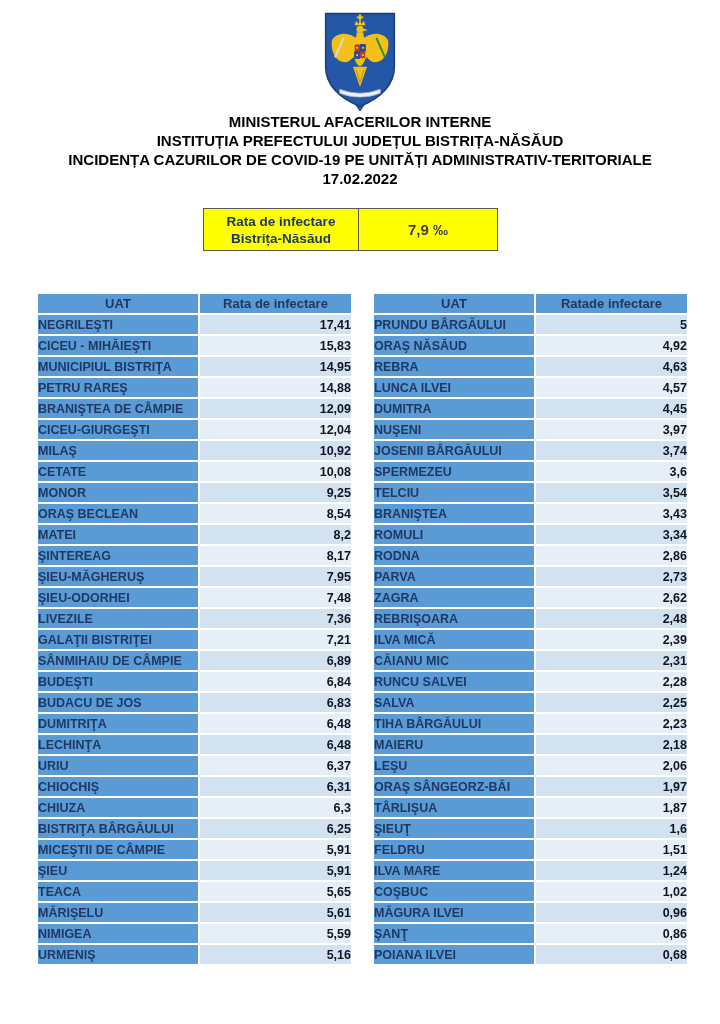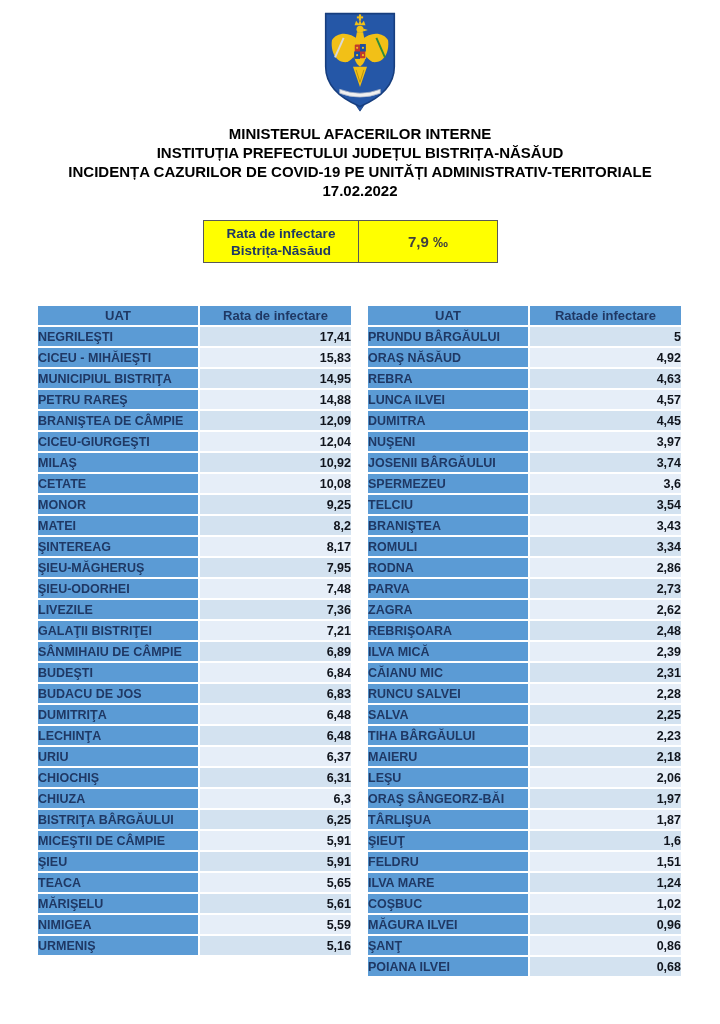--- a/index.html
+++ b/index.html
@@ -2,38 +2,38 @@
 <html><head>
 <meta charset="utf-8">
 <style>
   html,body { margin:0; padding:0; background:#fff; }
   .page {
     position:relative; width:720px; height:1024px; background:#fff;
     font-family:"Liberation Sans", sans-serif; overflow:hidden;
   }
   .emblem-wrap { display:flex; justify-content:center; padding-top:12px; }
   .title-block {
-    margin-top:12px; text-align:center; font-weight:bold;
+    margin-top:0; text-align:center; font-weight:bold;
     font-size:15px; line-height:19px; color:#000000;
   }
   .summary-box {
     margin:20px 0 0 203px; width:295px; height:43px;
     background:#FFFF00; border:1px solid #595959;
     display:flex; box-sizing:border-box;
   }
   .summary-label {
     width:154px; border-right:1px solid #595959;
     display:flex; flex-direction:column; justify-content:center; align-items:center;
     font-size:13.5px; font-weight:bold; color:#1F3864; line-height:17px;
   }
   .summary-value {
     flex:1; display:flex; justify-content:center; align-items:center;
     font-size:15px; font-weight:bold; color:#404040;
   }
-  .tables-row { display:flex; gap:13px; margin:41px 0 0 36px; }
+  .tables-row { display:flex; gap:19px; margin:41px 0 0 36px; }
   table.uat-table {
     border-collapse:separate; border-spacing:2px; table-layout:fixed;
     width:317px;
   }
   table.uat-table th, table.uat-table td {
     height:19px; padding:0; font-size:12.5px; font-weight:bold;
     vertical-align:middle; white-space:nowrap; overflow:hidden;
   }
   th.col-name  { width:160px; }
   th.col-value { width:151px; }
@@ -146,20 +146,24 @@
             </tr>
             <tr>
               <td class="cell-name">CETATE</td>
               <td class="cell-value shade-b">10,08</td>
             </tr>
             <tr>
               <td class="cell-name">MONOR</td>
               <td class="cell-value shade-a">9,25</td>
             </tr>
             <tr>
+              <td class="cell-name">ORAŞ BECLEAN</td>
+              <td class="cell-value shade-b">8,54</td>
+            </tr>
+            <tr>
               <td class="cell-name">MATEI</td>
               <td class="cell-value shade-a">8,2</td>
             </tr>
             <tr>
               <td class="cell-name">ŞINTEREAG</td>
               <td class="cell-value shade-b">8,17</td>
             </tr>
             <tr>
               <td class="cell-name">ŞIEU-MĂGHERUŞ</td>
               <td class="cell-value shade-a">7,95</td>

